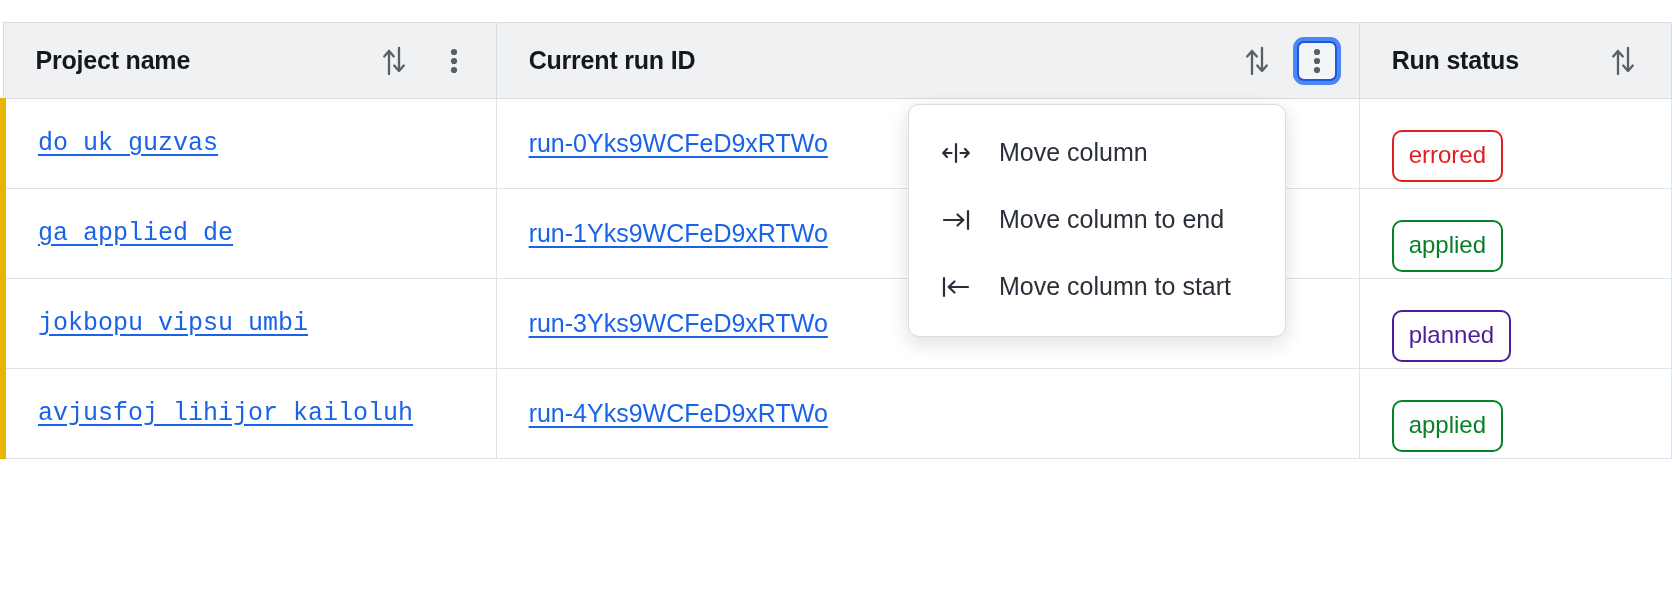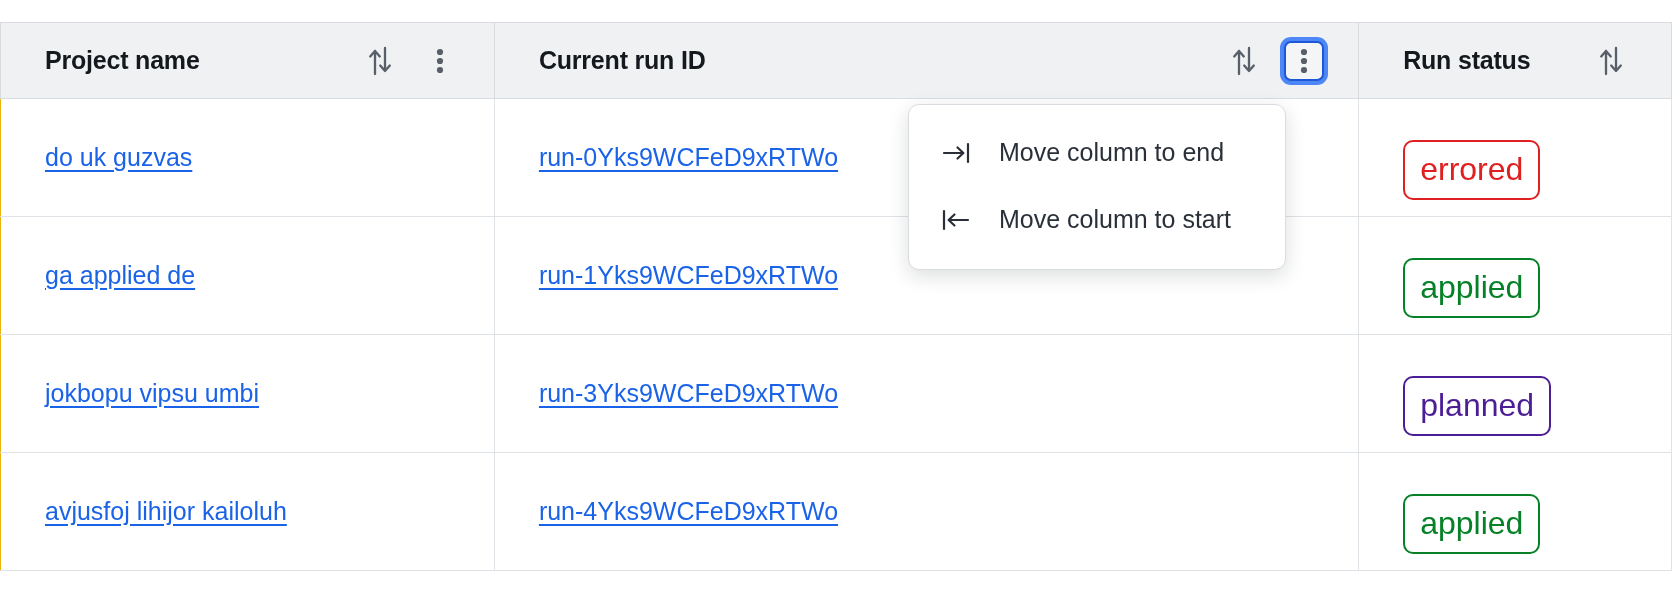--- a/index.html
+++ b/index.html
@@ -19,21 +19,21 @@
   
   .tbl {
     position: absolute;
     top: 22px;
     left: 0;
     width: 1672px;
     border-collapse: collapse;
     table-layout: fixed;
   }
   .tbl th, .tbl td {
-    padding: 16px;
+    padding: 4px;
     margin: 0;
     vertical-align: middle;
   }
 
   
   thead tr { height: 76px; }
   thead th {
     background: #eff1f3;
     border-top: 1px solid #d8dce0;
     border-bottom: 1px solid #d8dce0;
@@ -79,36 +79,36 @@
   .kebab-gap { margin-left: 14px; }
 
   
   tbody tr { height: 90px; }
   tbody td {
     border-bottom: 1px solid #dfe2e6;
     border-right: 1px solid #dfe2e6;
     background: #ffffff;
     box-sizing: border-box;
   }
-  tbody td.first { border-left: 1px solid #eab308; }
+  tbody td.first { border-left: 6px solid #eab308; font-family: Liberation Mono, monospace; }
   .cell {
     padding: 0 28px;
     box-sizing: border-box;
   }
   .link {
     font-size: 25px;
     color: #1a63e8;
     text-decoration: underline;
     text-underline-offset: 4px;
     white-space: nowrap;
     cursor: pointer;
   }
   .badge {
     display: inline-block;
-    font-size: 32px;
+    font-size: 24px;
     line-height: 1;
     padding: 11px 15px 13px;
     border-radius: 10px;
     border: 2px solid currentColor;
     white-space: nowrap;
     margin-top: 25px;
   }
 
   
   .menu {
@@ -260,20 +260,30 @@
         </td>
         <td>
           <div class="cell"><span class="badge" style="color: rgb(6, 129, 39);">applied</span></div>
         </td>
       </tr>
     </tbody>
   </table>
 
   <div class="menu">
 
+    <div class="menu-item">
+      <span class="menu-icon">
+        <svg width="30" height="22" viewBox="0 0 30 22" fill="none" aria-hidden="true">
+          <path d="M15 2 V20" stroke="#2a2f37" stroke-width="2.2" stroke-linecap="round"></path>
+          <path d="M10.5 11 H2.5 M6 7 L2.2 11 L6 15" stroke="#2a2f37" stroke-width="2.2" stroke-linecap="round" stroke-linejoin="round"></path>
+          <path d="M19.5 11 H27.5 M24 7 L27.8 11 L24 15" stroke="#2a2f37" stroke-width="2.2" stroke-linecap="round" stroke-linejoin="round"></path>
+        </svg>
+      </span>
+      <span class="menu-label">Move column</span>
+    </div>
 
     <div class="menu-item">
       <span class="menu-icon">
         <svg width="30" height="22" viewBox="0 0 30 22" fill="none" aria-hidden="true">
           <path d="M27 2 V20" stroke="#2a2f37" stroke-width="2.2" stroke-linecap="round"></path>
           <path d="M3 11 H22 M16.5 5.5 L22.4 11 L16.5 16.5" stroke="#2a2f37" stroke-width="2.2" stroke-linecap="round" stroke-linejoin="round"></path>
         </svg>
       </span>
       <span class="menu-label">Move column to end</span>
     </div>

